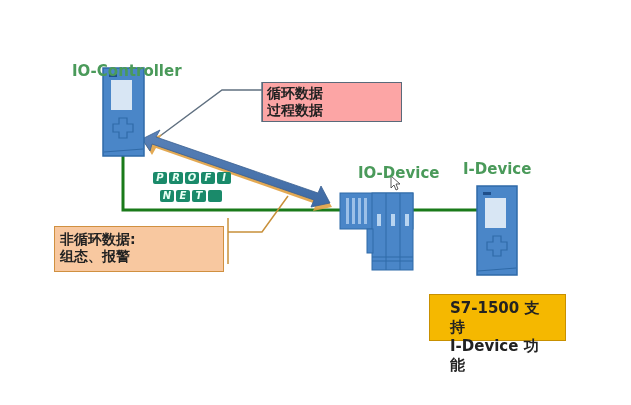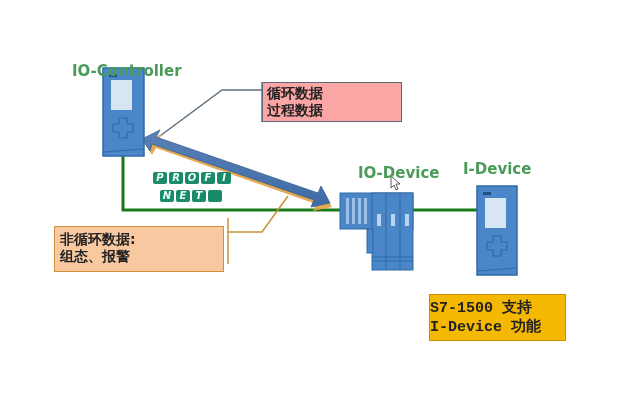--- a/index.html
+++ b/index.html
@@ -87,16 +87,16 @@
 <div class="box" style="left:262px;top:82px;width:140px;height:40px;background:#fca5a5;border:1.5px solid #5a6a7a;padding:2px 4px;">
   <div>循环数据</div>
   <div>过程数据</div>
 </div>
 
 <div class="box" style="left:54px;top:218px;width:170px;height:46px;background:#f8c8a0;border:1.5px solid #d09040;padding:4px 5px;margin-top:8px;">
   <div>非循环数据:</div>
   <div>组态、报警</div>
 </div>
 
-<div class="box" style="left:429px;top:294px;width:137px;height:47px;background:#f5b800;border:1.5px solid #c89000;padding:4px 0;font-size:15px;line-height:19px;font-family:Liberation Mono, monospace;">
+<div class="box" style="left:429px;top:294px;width:137px;height:47px;background:#f5b800;border:1.5px solid #c89000;padding:4px 20px;font-size:15px;line-height:19px;">
   <div>S7-1500 支持</div>
   <div>I-Device 功能</div>
 </div>
 
 </body></html>

